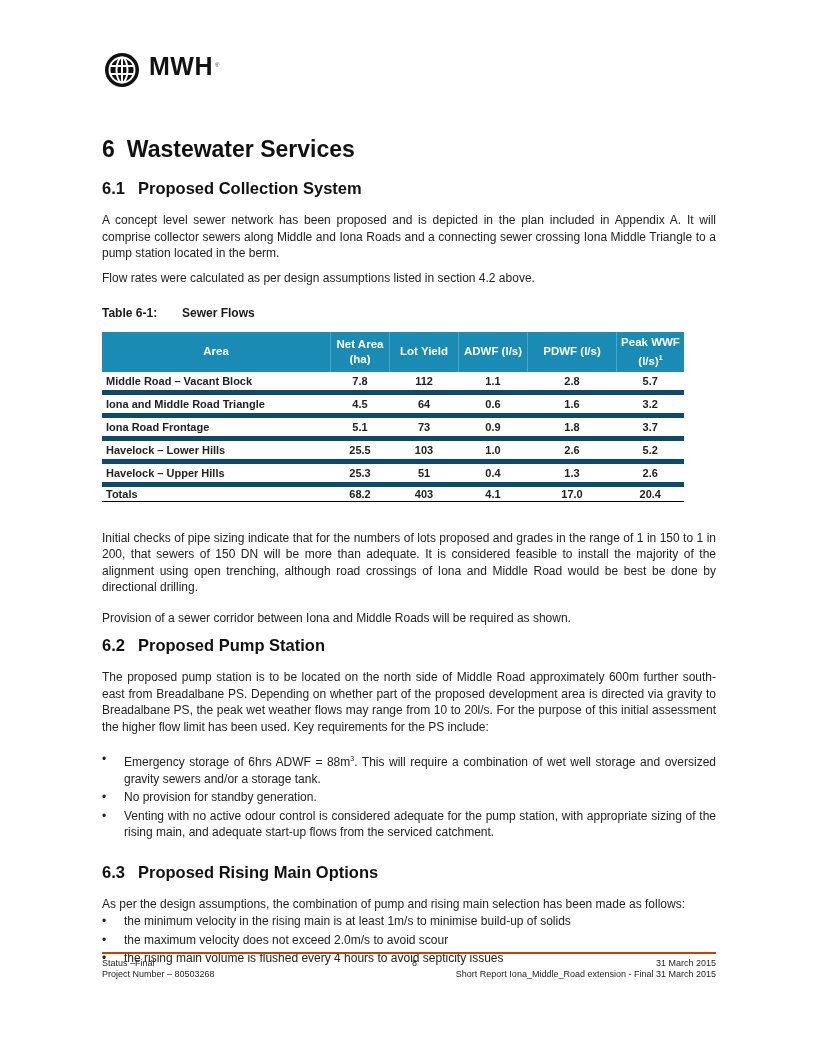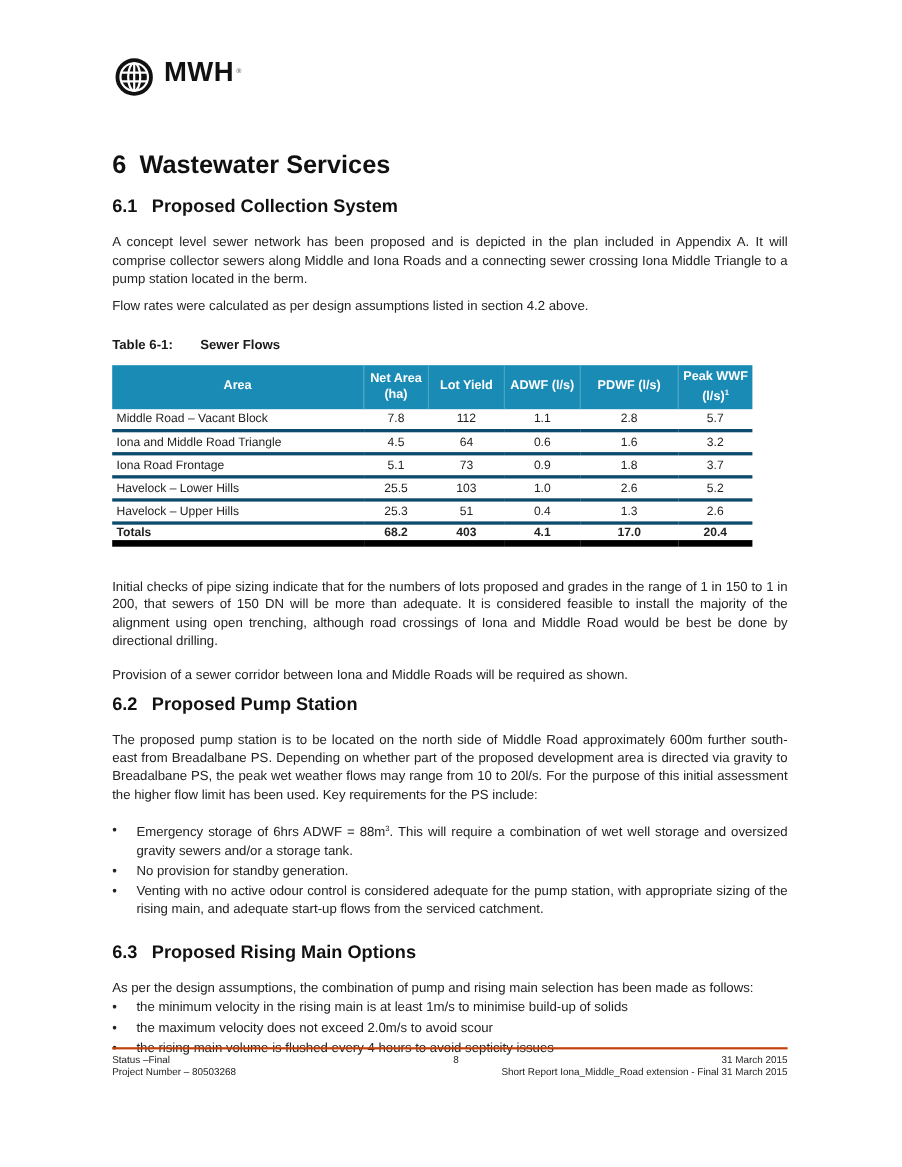--- a/index.html
+++ b/index.html
@@ -12,23 +12,23 @@
   h1 { font-size: 23px; font-weight: bold; margin: 6px 0 16px 0; color: #111; }
   h1 .num { margin-right: 12px; }
   h2 { font-size: 16.5px; font-weight: bold; margin: 0 0 14px 0; color: #111; }
   h2 .num { display: inline-block; width: 36px; }
   p { font-size: 12px; line-height: 16.5px; margin: 0 0 8px 0; text-align: justify; color: #222; }
   .caption { font-size: 12px; font-weight: bold; margin: 20px 0 12px 0; }
   .caption .lbl { display: inline-block; width: 80px; }
   table { width: 582px; border-collapse: collapse; font-size: 11px; color: #222; }
   thead th { background: #1a8bb5; color: #ffffff; font-weight: bold; font-size: 11.5px; padding: 3px 4px; height: 31px; border-right: 1px solid #4aa7c9; line-height: 15px; }
   thead th:last-child { border-right: none; }
-  tbody td { padding: 1px 4px; height: 16px; border-bottom: 3px solid #0c4a6e; text-align: center; }
+  tbody td { padding: 1px 4px; height: 16px; border-bottom: 5px solid #0c4a6e; text-align: center; font-weight: bold; }
   tbody td:first-child { text-align: left; }
-  tbody tr.totals td { font-weight: bold; border-bottom: 6px solid #000000; border-top: 1px solid #999; height: 12px; line-height: 12px; }
+  tbody tr.totals td { font-weight: bold; border-bottom: 1px solid #000000; border-top: 1px solid #999; height: 12px; line-height: 12px; }
   .spacer { height: 28px; }
   ul { list-style: none; margin: 0; padding: 0; }
   ul li { position: relative; padding-left: 22px; font-size: 12px; line-height: 16.5px; margin-bottom: 2px; text-align: justify; color: #222; }
   ul li::before { content: "•"; position: absolute; left: 0; top: 0; }
   sup { font-size: 7px; }
   .footer { position: absolute; left: 102px; top: 952px; width: 614px; border-top: 2px solid #c2410c; font-size: 9px; color: #222; padding-top: 4px; }
   .footer-row { display: flex; justify-content: space-between; line-height: 11px; }
   .footer .c { position: absolute; left: 310px; }
 </style>
 </head>

